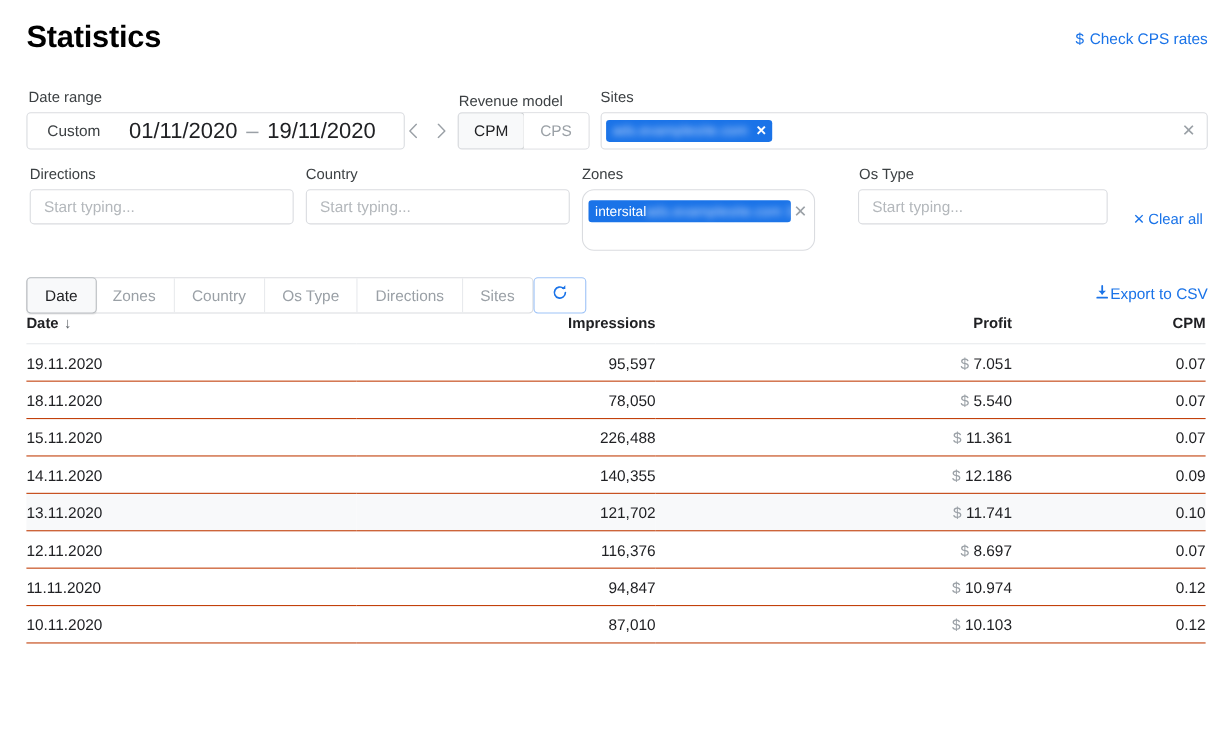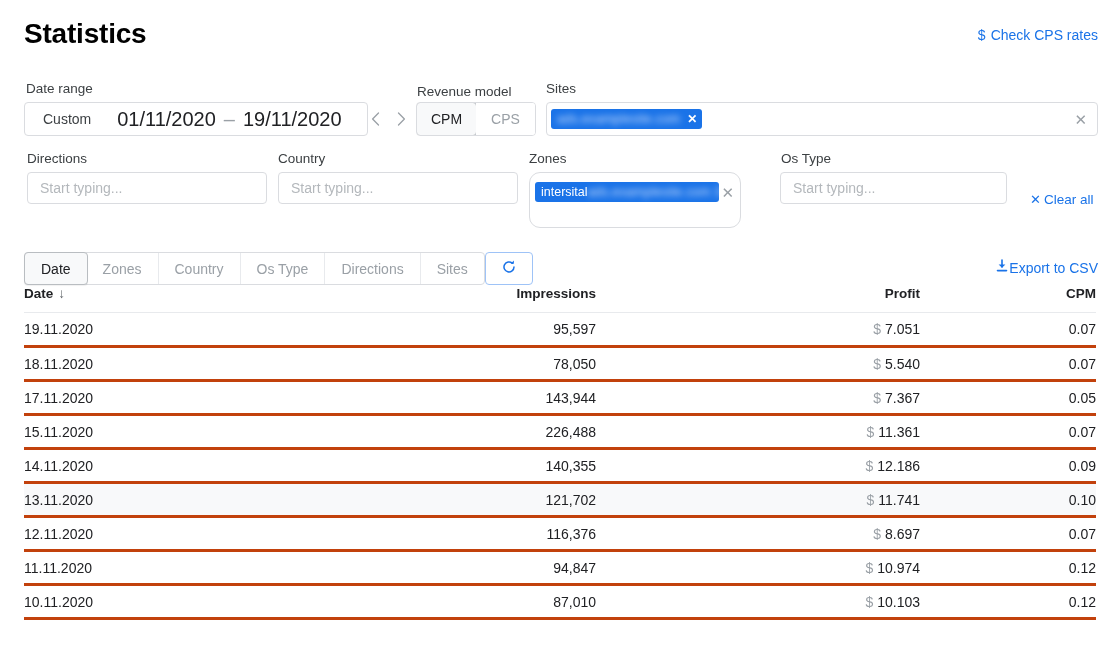--- a/index.html
+++ b/index.html
@@ -155,37 +155,37 @@
   #refresh-button {
     position: absolute; left: 485px; top: 252px;
     width: 48px; height: 33px;
     border: 1px solid #9ec3f7; border-radius: 4px; background: #fff;
     display: flex; align-items: center; justify-content: center;
     cursor: pointer;
   }
   #export-csv {
     position: absolute; right: 12px; top: 259px;
     font-size: 14px; color: #1a73e8; cursor: pointer;
-    display: flex; align-items: center; gap: 1px; white-space: nowrap;
+    display: flex; align-items: flex-start; gap: 1px; white-space: nowrap;
   }
 
   
   #stats-table {
     position: absolute; left: 24px; top: 286px;
     width: 1072px; border-collapse: collapse;
     font-size: 14px;
   }
   #stats-table th {
     font-size: 13.5px; font-weight: bold; color: #202124;
     padding: 0 0 11px 0; border-bottom: 1px solid #e8eaed;
     white-space: nowrap;
   }
   #stats-table td {
     padding: 0; height: 34px; color: #202124;
-    border-bottom: 3px solid #c2410c; white-space: nowrap;
+    border-bottom: 1px solid #c2410c; white-space: nowrap;
   }
   tr.hovered td { background: #f8f9fa; }
   .col-date  { text-align: left; width: 300px; }
   .col-impr  { text-align: right; width: 272px; }
   .col-profit{ text-align: right; width: 324px; }
   .col-cpm   { text-align: right; width: 176px; }
   .sort-arrow { margin-left: 5px; font-weight: normal; color: #5f6368; }
   .cur { color: #9aa0a6; margin-right: 4px; }
 </style>
 </head>
@@ -316,26 +316,20 @@
           <td class="col-profit"><span class="cur">$</span>7.051</td>
           <td class="col-cpm">0.07</td>
         </tr>
         <tr>
           <td class="col-date">18.11.2020</td>
           <td class="col-impr">78,050</td>
           <td class="col-profit"><span class="cur">$</span>5.540</td>
           <td class="col-cpm">0.07</td>
         </tr>
         <tr>
-          <td class="col-date">17.11.2020</td>
-          <td class="col-impr">143,944</td>
-          <td class="col-profit"><span class="cur">$</span>7.367</td>
-          <td class="col-cpm">0.05</td>
-        </tr>
-        <tr>
           <td class="col-date">15.11.2020</td>
           <td class="col-impr">226,488</td>
           <td class="col-profit"><span class="cur">$</span>11.361</td>
           <td class="col-cpm">0.07</td>
         </tr>
         <tr>
           <td class="col-date">14.11.2020</td>
           <td class="col-impr">140,355</td>
           <td class="col-profit"><span class="cur">$</span>12.186</td>
           <td class="col-cpm">0.09</td>

